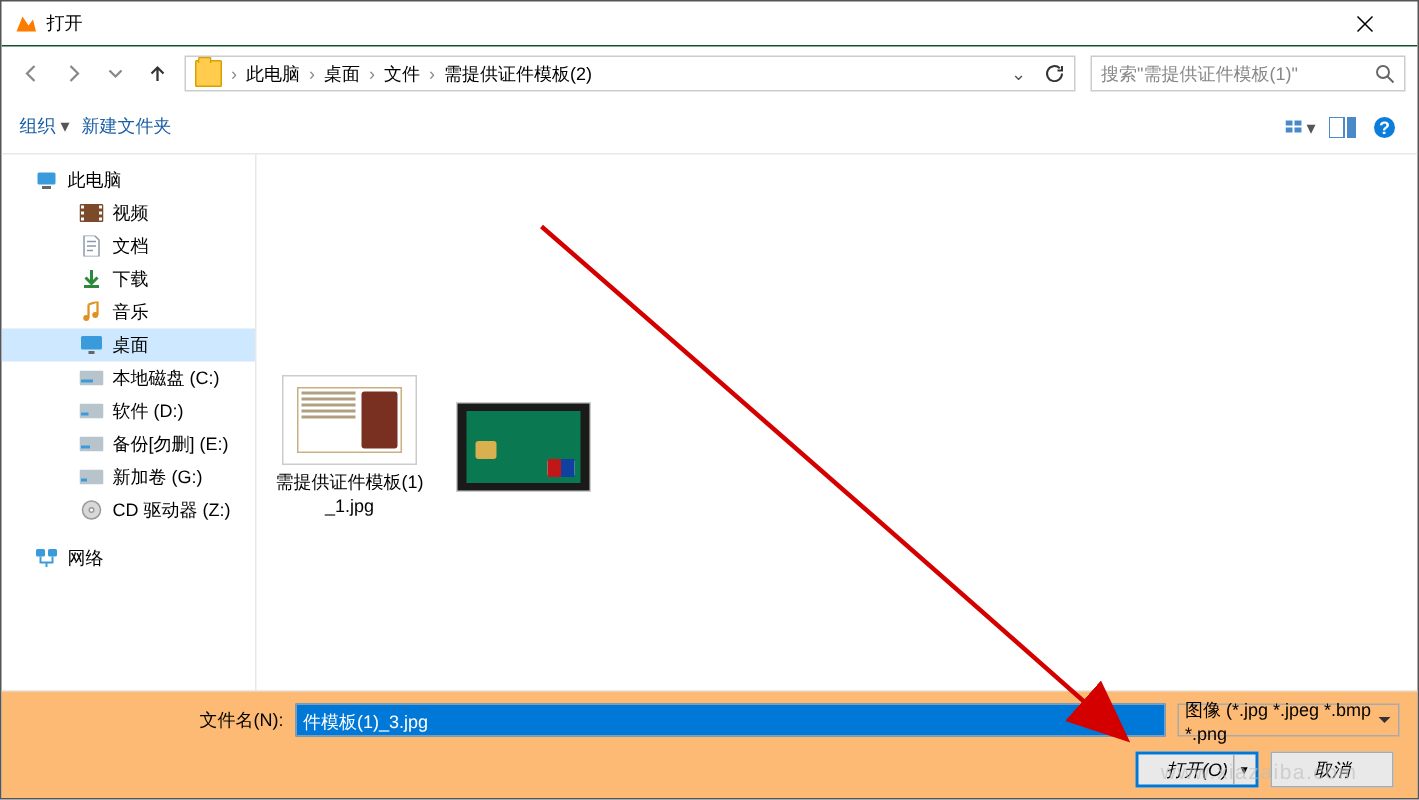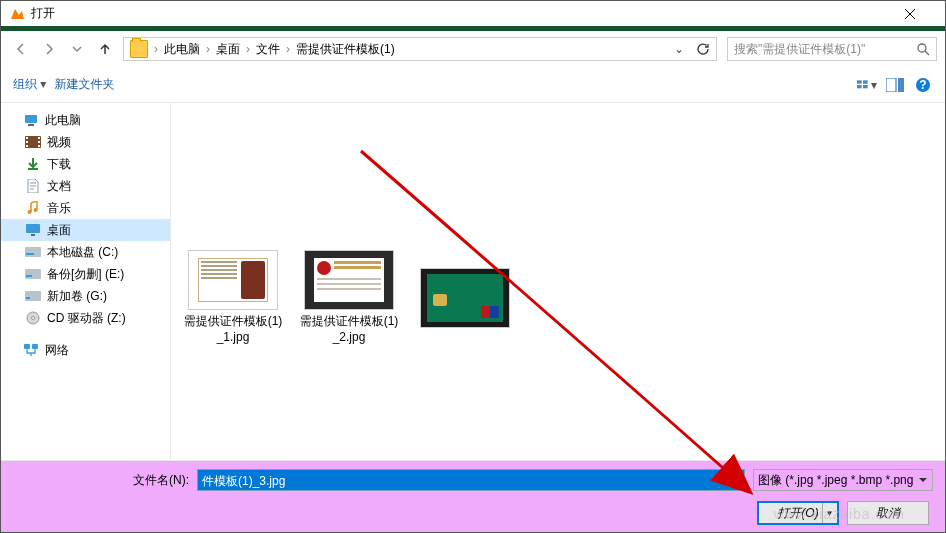--- a/index.html
+++ b/index.html
@@ -1,18 +1,18 @@
 <!DOCTYPE html>
 <html><head>
 <meta charset="utf-8">
 <style>
 * { box-sizing: border-box; margin: 0; padding: 0; font-family: "Microsoft YaHei", "Segoe UI", sans-serif; font-size: 12px; }
 body { background: #fff; width: 946px; height: 533px; border: 1px solid #555; position: relative; overflow: hidden; }
 
-.titlebar { height: 30px; display: flex; align-items: center; padding: 0 12px 0 8px; border-bottom: 5px solid #14532d; }
+.titlebar { height: 30px; display: flex; align-items: center; padding: 0 12px 0 8px; border-bottom: 1px solid #14532d; }
 .titlebar .ticon { width: 16px; height: 16px; margin-right: 6px; }
 .titlebar .title { flex: 1; }
 .closebtn { width: 46px; height: 30px; display: flex; align-items: center; justify-content: center; }
 
 .navrow { height: 36px; display: flex; align-items: center; padding: 4px 8px; gap: 6px; }
 .navarrows { display: flex; align-items: center; gap: 4px; }
 .navbtn { width: 24px; height: 24px; display: flex; align-items: center; justify-content: center; color: #888; border-radius: 2px; }
 .navbtn.up { color: #333; }
 .breadcrumb { flex: 1; height: 24px; border: 1px solid #ccc; display: flex; align-items: center; padding: 0 2px; background: #fff; }
 .bcicon { width: 18px; height: 18px; background: #ffcc4d; border: 1px solid #d9a000; border-radius: 1px; margin: 0 4px; position: relative; }
@@ -25,35 +25,35 @@
 .search span { flex: 1; }
 
 .toolbar { height: 36px; border-bottom: 1px solid #e8e8e8; display: flex; align-items: center; padding: 0 12px; gap: 8px; color: #1a5fa6; }
 .spacer { flex: 1; }
 .tbicon { width: 20px; height: 20px; display: flex; align-items: center; justify-content: center; color: #333; }
 .tbicon.help { color: #0b7dda; }
 
 .mainarea { display: flex; height: 390px; }
 .sidebar { width: 170px; border-right: 1px solid #e8e8e8; overflow-y: auto; padding: 6px 0; }
 .sbitem { height: 22px; display: flex; align-items: center; padding: 0 0 0 22px; gap: 6px; }
-.sbitem.l2 { padding-left: 24px; }
+.sbitem.l2 { padding-left: 52px; }
 .sbitem.sel { background: #cde8ff; }
 .sbicon { width: 16px; height: 16px; display: flex; align-items: center; justify-content: center; flex-shrink: 0; }
 .sbgap { height: 10px; }
 
 .files { flex: 1; padding: 12px; display: flex; gap: 16px; align-items: center; }
 .fileitem { width: 100px; display: flex; flex-direction: column; align-items: center; gap: 4px; }
 .thumb { width: 90px; height: 60px; border: 1px solid #ccc; background: #eee; display: flex; align-items: center; justify-content: center; position: relative; overflow: hidden; }
 .fileitem .fname { text-align: center; line-height: 1.3; word-break: break-all; }
 
-.bottom { position: absolute; bottom: 0; left: 0; right: 0; height: 72px; border-top: 1px solid #e8e8e8; background: #f0abfc; padding: 8px 12px; }
+.bottom { position: absolute; bottom: 0; left: 0; right: 0; height: 72px; border-top: 1px solid #e8e8e8; background: #fdba74; padding: 8px 12px; }
 .bottomrow1 { display: flex; align-items: center; gap: 8px; margin-bottom: 10px; padding-left: 110px; }
 .fnamelabel { width: 66px; text-align: right; }
 .fnameinput { flex: 1; height: 22px; border: 1px solid #7a9ebd; background: #0078d7; color: #fff; padding: 0 4px; line-height: 22px; }
-.filterbox { width: 180px; height: 22px; border: 1px solid #aaa; padding: 0 4px; display: flex; align-items: center; position: relative; }
+.filterbox { width: 148px; height: 22px; border: 1px solid #aaa; padding: 0 4px; display: flex; align-items: center; position: relative; }
 .filterbox::after { content: ""; position: absolute; right: 5px; top: 8px; border: 4px solid transparent; border-top-color: #333; }
 .bottomrow2 { display: flex; justify-content: flex-end; gap: 8px; padding-right: 4px; font-style: italic; }
 .btn { width: 82px; height: 24px; border: 1px solid #aaa; background: #e9e9e9; display: flex; align-items: center; justify-content: center; }
 .btn.primary { border: 2px solid #0078d7; position: relative; }
 
 .arrow-overlay { position: absolute; left: 340px; top: 130px; pointer-events: none; }
 .watermark { position: absolute; right: 40px; bottom: 10px; color: #bdbdbd; font-size: 14px; opacity: .6; pointer-events: none; letter-spacing: 1px; }
 
 
 .t1 { background: #fff; }
@@ -115,21 +115,21 @@
   </div>
   <div class="breadcrumb">
     <div class="bcicon"></div>
     <span class="bcsep">›</span>
     <span class="bcitem">此电脑</span>
     <span class="bcsep">›</span>
     <span class="bcitem">桌面</span>
     <span class="bcsep">›</span>
     <span class="bcitem">文件</span>
     <span class="bcsep">›</span>
-    <span class="bcitem">需提供证件模板(1)</span>
+    <span class="bcitem">需提供证件模板(2)</span>
     <span class="bcdrop">⌄</span>
     <div class="bcrefresh">
         <svg width="14" height="14" viewBox="0 0 14 14">
           <path d="M12 7 A5 5 0 1 1 10.5 3.5 M12 2 L12 5 L9 5" fill="none" stroke="currentColor" stroke-width="1.3"></path>
         </svg>
       </div>
   </div>
   <div class="search">
     <span>搜索"需提供证件模板(1)"</span>
     <svg width="14" height="14" viewBox="0 0 14 14">
@@ -186,35 +186,35 @@
             <rect x="1" y="9" width="2" height="2" fill="#fff"></rect>
             <rect x="13" y="1" width="2" height="2" fill="#fff"></rect>
             <rect x="13" y="5" width="2" height="2" fill="#fff"></rect>
             <rect x="13" y="9" width="2" height="2" fill="#fff"></rect>
           </svg>
         </div>
         <span>视频</span>
       </div>
     <div class="sbitem l2">
         <div class="sbicon">
+          <svg width="12" height="14" viewBox="0 0 12 14">
+            <path d="M1 0 L8 0 L11 3 L11 14 L1 14 Z" fill="#fff" stroke="#8a9aaa"></path>
+            <path d="M3 4 h6 M3 7 h6 M3 10 h4" stroke="#8a9aaa"></path>
+          </svg>
+        </div>
+        <span>文档</span>
+      </div>
+    <div class="sbitem l2">
+        <div class="sbicon">
           <svg width="14" height="14" viewBox="0 0 14 14">
             <path d="M7 1 L7 9 M3 6 L7 10 L11 6" fill="none" stroke="#2a8a3a" stroke-width="2"></path>
             <path d="M2 12 h10" stroke="#2a8a3a" stroke-width="2"></path>
           </svg>
         </div>
         <span>下载</span>
-      </div>
-    <div class="sbitem l2">
-        <div class="sbicon">
-          <svg width="12" height="14" viewBox="0 0 12 14">
-            <path d="M1 0 L8 0 L11 3 L11 14 L1 14 Z" fill="#fff" stroke="#8a9aaa"></path>
-            <path d="M3 4 h6 M3 7 h6 M3 10 h4" stroke="#8a9aaa"></path>
-          </svg>
-        </div>
-        <span>文档</span>
       </div>
     <div class="sbitem l2">
         <div class="sbicon">
           <svg width="12" height="14" viewBox="0 0 12 14">
             <path d="M4 2 L10 0 L10 9 M4 2 L4 11" fill="none" stroke="#e09020" stroke-width="1.5"></path>
             <circle cx="2.5" cy="11" r="2" fill="#e09020"></circle>
             <circle cx="8.5" cy="9" r="2" fill="#e09020"></circle>
           </svg>
         </div>
         <span>音乐</span>
@@ -229,20 +229,29 @@
         <span>桌面</span>
       </div>
     <div class="sbitem l2">
         <div class="sbicon">
           <svg width="16" height="10" viewBox="0 0 16 10">
             <rect width="16" height="10" fill="#b8c4cc" rx="1"></rect>
             <rect x="1" y="6" width="8" height="2" fill="#3a9bdc"></rect>
           </svg>
         </div>
         <span>本地磁盘 (C:)</span>
+      </div>
+    <div class="sbitem l2">
+        <div class="sbicon">
+          <svg width="16" height="10" viewBox="0 0 16 10">
+            <rect width="16" height="10" fill="#b8c4cc" rx="1"></rect>
+            <rect x="1" y="6" width="5" height="2" fill="#3a9bdc"></rect>
+          </svg>
+        </div>
+        <span>软件 (D:)</span>
       </div>
     <div class="sbitem l2">
         <div class="sbicon">
           <svg width="16" height="10" viewBox="0 0 16 10">
             <rect width="16" height="10" fill="#b8c4cc" rx="1"></rect>
             <rect x="1" y="6" width="6" height="2" fill="#3a9bdc"></rect>
           </svg>
         </div>
         <span>备份[勿删] (E:)</span>
       </div>
@@ -285,39 +294,20 @@
               <div></div>
               <div></div>
               <div></div>
               <div></div>
               <div></div>
             </div>
             <div class="rgt"></div>
           </div>
         </div>
       <div class="fname">需提供证件模板(1)_1.jpg</div>
-    </div>
-    <div class="fileitem">
-      <div class="thumb t2">
-          <div class="t2a">
-            <div class="hdr">
-              <div class="emb"></div>
-              <div class="txt">
-                <div></div>
-                <div></div>
-              </div>
-            </div>
-            <div class="body">
-              <div></div>
-              <div></div>
-              <div></div>
-            </div>
-          </div>
-        </div>
-      <div class="fname">需提供证件模板(1)_2.jpg</div>
     </div>
     <div class="fileitem">
       <div class="thumb t3">
           <div class="t3a">
             <div class="chip"></div>
             <div class="up"></div>
           </div>
         </div>
     </div>
   </div>

